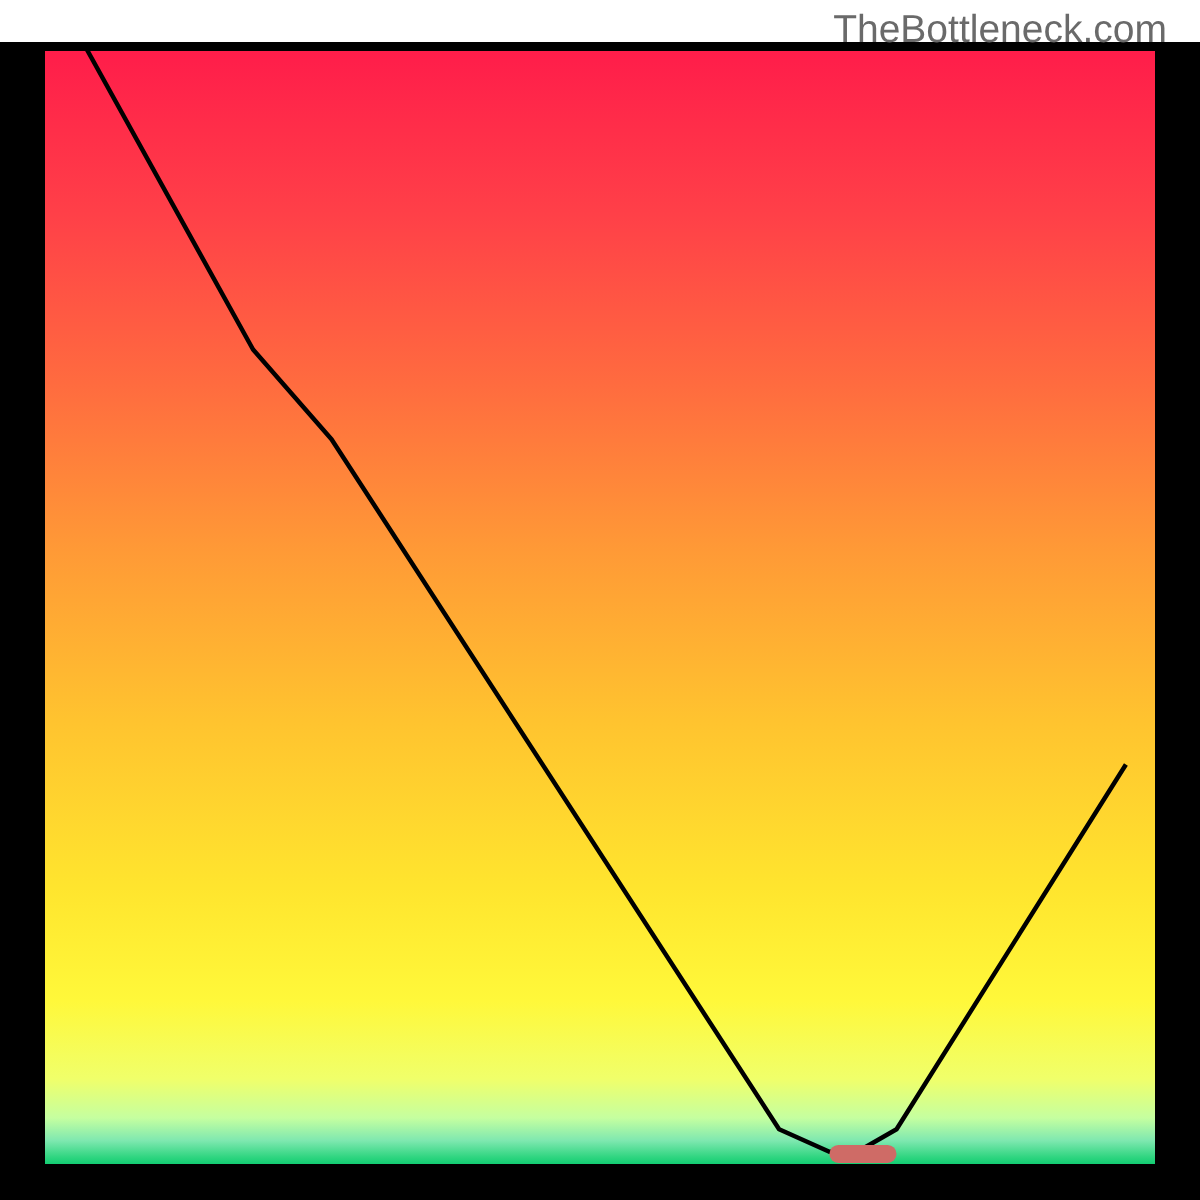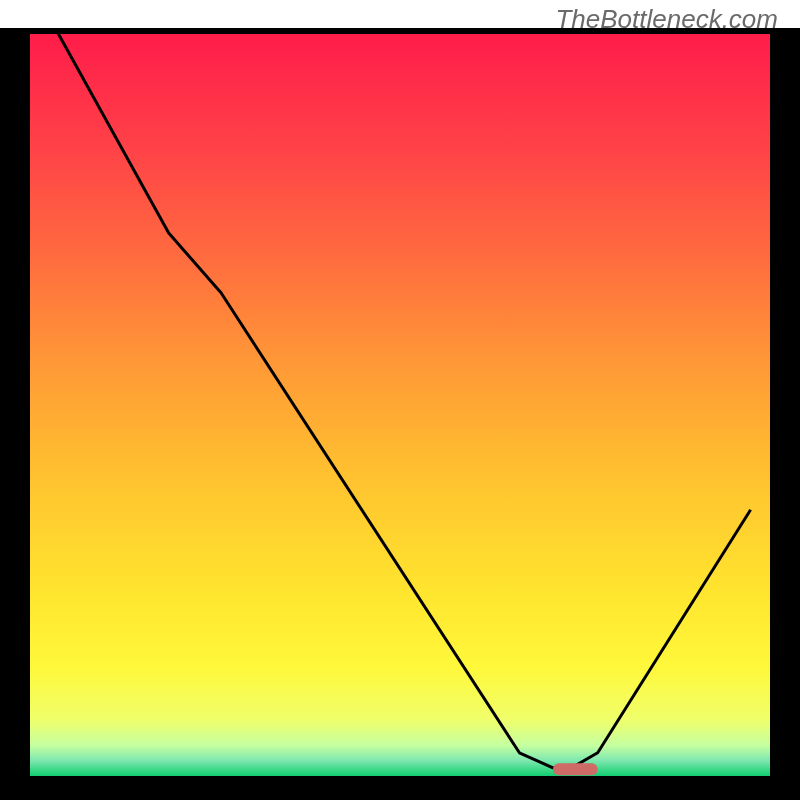--- a/index.html
+++ b/index.html
@@ -7,21 +7,20 @@
     padding: 0;
     background: #ffffff;
     width: 800px;
     height: 800px;
     position: relative;
   }
   .container {
     position: relative;
     width: 800px;
     height: 568px;
-    font-style: italic;
   }
   .watermark {
     position: absolute;
     top: 4px;
     right: 22px;
     font-family: Arial, sans-serif;
     font-size: 26px;
     color: #6a6a6a;
     font-weight: 500;
     z-index: 10;

